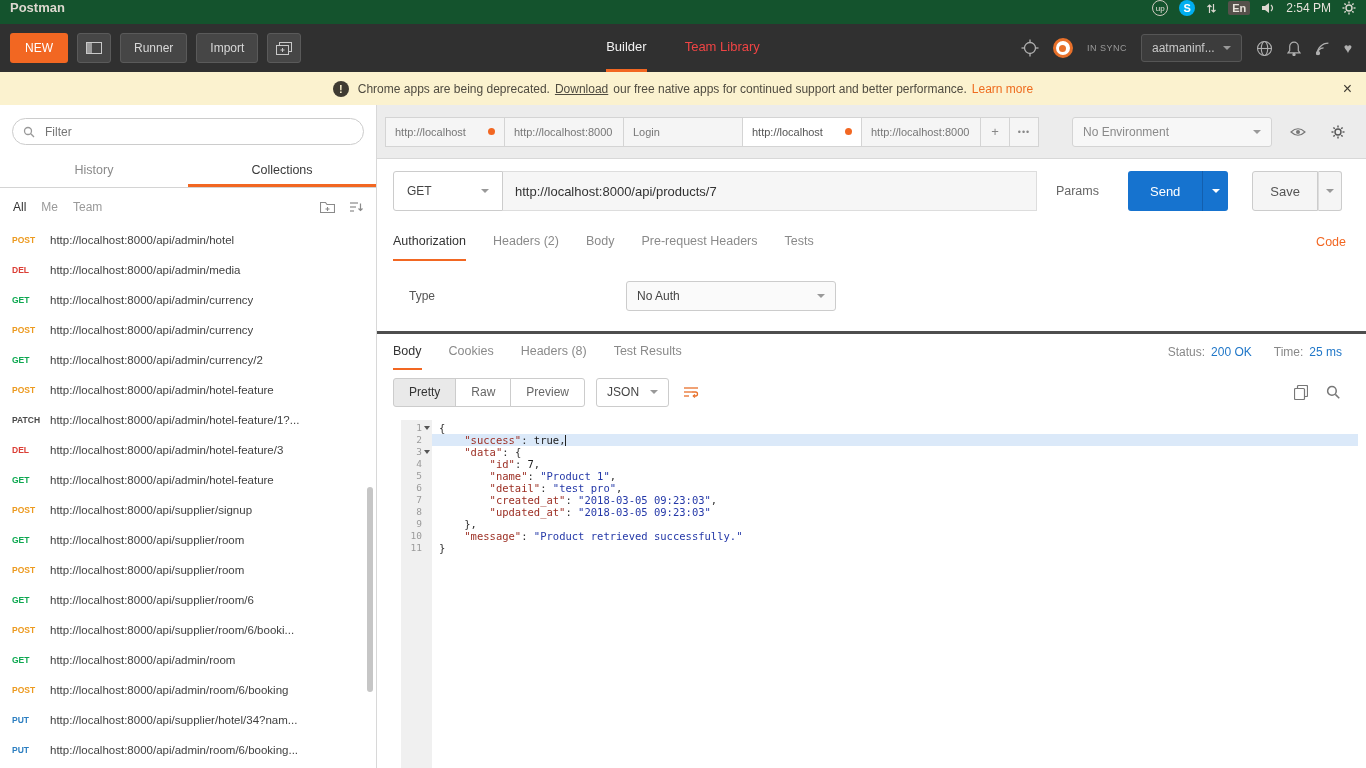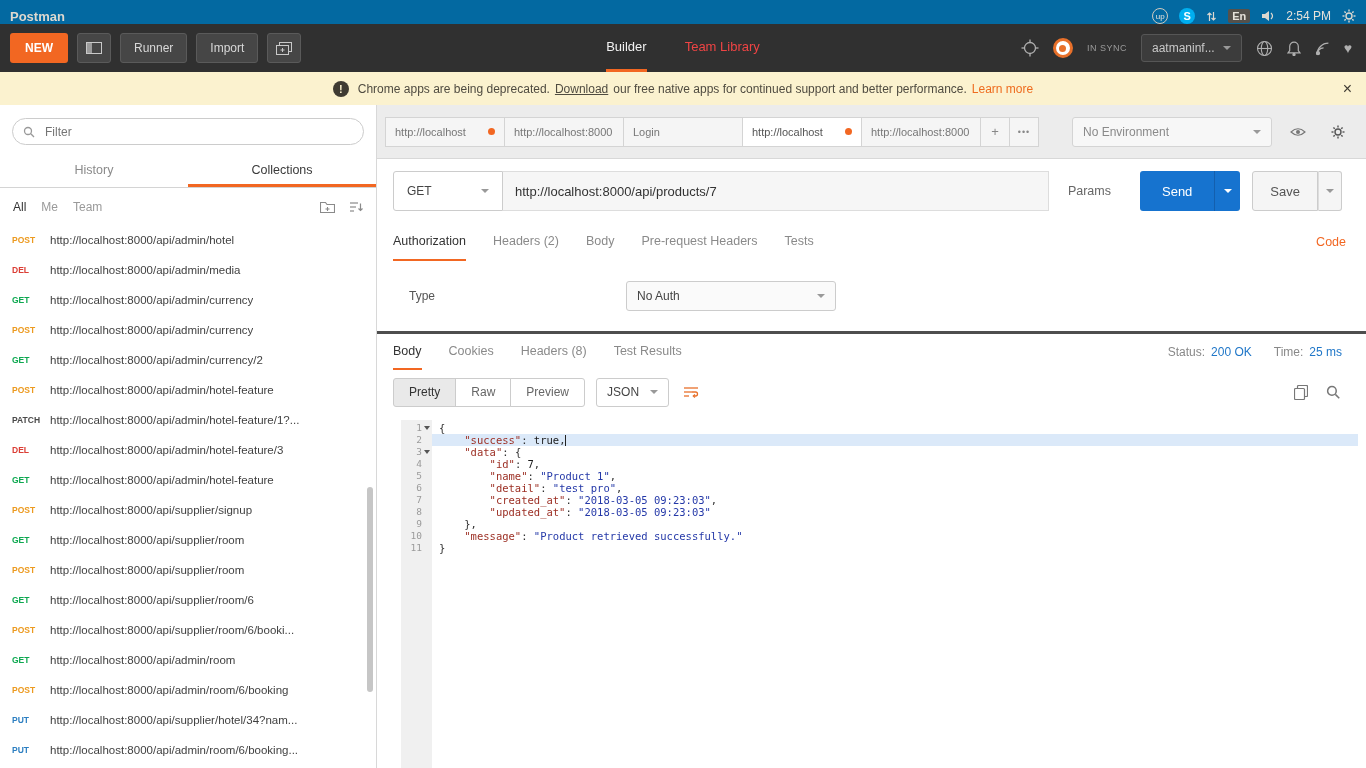--- a/index.html
+++ b/index.html
@@ -2,33 +2,33 @@
 <html><head>
 <meta charset="utf-8">
 <style>
   *{margin:0;padding:0;box-sizing:border-box}
   html,body{width:1366px;height:768px;overflow:hidden}
   body{font-family:"Liberation Sans","DejaVu Sans",sans-serif;font-size:12px;color:#333;background:#fff}
   svg{display:block}
   .caret{display:inline-block;width:0;height:0;border-left:4px solid transparent;border-right:4px solid transparent;border-top:4px solid #999}
 
   
-  .system-bar{height:24px;background:#0369a1;display:flex;align-items:flex-end;justify-content:space-between;padding:0 10px;color:#e6e2da}
+  .system-bar{height:24px;background:#14532d;display:flex;align-items:flex-start;justify-content:space-between;padding:0 10px;color:#e6e2da}
   .sys-title{font-weight:bold;font-size:13px;color:#ddd8cf}
   .sys-right{display:flex;align-items:center;gap:11px}
   .up-badge{width:16px;height:16px;border-radius:50%;border:1px solid #cfcabf;font-size:8px;display:flex;align-items:center;justify-content:center;color:#e6e2da}
   .skype{width:16px;height:16px;border-radius:50%;background:#00aff0;color:#fff;font-size:11px;font-weight:bold;display:flex;align-items:center;justify-content:center}
   .kb{font-size:11px;font-weight:bold;background:#55514b;border-radius:2px;padding:1px 4px}
   .sys-time{font-size:12px}
   .sys-icon{color:#dcd8d0;display:flex;align-items:center}
 
   
   .pm-header{height:48px;background:#303030;display:flex;align-items:stretch;position:relative}
   .hdr-left{display:flex;align-items:center;gap:9px;padding-left:10px}
-  .btn-new{background:#f26722;color:#fff;font-weight:bold;font-size:12px;border-radius:3px;height:30px;padding:0 15px;display:flex;align-items:center;cursor:pointer}
+  .btn-new{background:#f26722;color:#fff;font-weight:normal;font-size:12px;border-radius:3px;height:30px;padding:0 15px;display:flex;align-items:center;cursor:pointer}
   .btn-dark{background:#464646;border:1px solid #5a5a5a;color:#d8d8d8;height:30px;padding:0 13px;border-radius:3px;display:flex;align-items:center;font-size:12px;cursor:pointer}
   .icon-btn-dark{background:#464646;border:1px solid #5a5a5a;width:34px;height:30px;border-radius:3px;display:flex;align-items:center;justify-content:center;color:#c9c9c9;cursor:pointer}
   .hdr-center{position:absolute;left:0;right:0;top:0;bottom:0;display:flex;justify-content:center;gap:38px}
   .hdr-nav-item{display:flex;align-items:center;height:100%;font-size:13px;color:#ef4444;border-bottom:3px solid transparent;cursor:pointer}
   .hdr-nav-item.active{color:#f1f1f1;border-bottom-color:#f26722}
   .hdr-right{margin-left:auto;display:flex;align-items:center;gap:14px;padding-right:14px;z-index:1}
   .sync-target{width:20px;height:20px;border-radius:50%;border:3px solid #e8702a;background:#fff;display:flex;align-items:center;justify-content:center}
   .sync-dot{width:7px;height:7px;border-radius:50%;background:#e8702a}
   .sync-label{font-size:9px;letter-spacing:.5px;color:#9a9a9a}
   .account{background:#3c3c3c;border:1px solid #565656;border-radius:3px;height:28px;display:flex;align-items:center;gap:8px;padding:0 10px;color:#c9c9c9;font-size:12px;cursor:pointer}
@@ -81,21 +81,21 @@
   .gear-btn{color:#555}
 
   
   .request-bar{display:flex;align-items:center;padding:12px 24px 12px 16px}
   .method-select{width:110px;height:40px;border:1px solid #ccc;border-radius:3px 0 0 3px;display:flex;align-items:center;justify-content:space-between;padding:0 13px;font-size:12px;color:#444;background:#fff;cursor:pointer}
   .url-input{flex:1;height:40px;background:#f6f6f6;border:1px solid #ddd;border-left:none;padding:0 12px;font-size:13px;color:#333;outline:none;min-width:0}
   .params-btn{height:40px;padding:0 19px;display:flex;align-items:center;color:#666;font-size:12.5px;cursor:pointer}
   .send-btn{height:40px;background:#1673cf;color:#fff;font-size:13px;display:flex;align-items:center;padding:0 22px;border-radius:3px 0 0 3px;margin-left:10px;cursor:pointer}
   .send-caret{height:40px;width:26px;background:#1673cf;border-left:1px solid #135fae;border-radius:0 3px 3px 0;display:flex;align-items:center;justify-content:center;cursor:pointer}
   .send-caret .caret{border-top-color:#fff}
-  .save-btn{height:40px;background:#f5f5f5;border:1px solid #ccc;color:#555;font-size:13px;display:flex;align-items:center;padding:0 17px;border-radius:3px 0 0 3px;margin-left:12px;cursor:pointer}
+  .save-btn{height:40px;background:#f5f5f5;border:1px solid #ccc;color:#555;font-size:13px;display:flex;align-items:center;padding:0 17px;border-radius:3px 0 0 3px;margin-left:24px;cursor:pointer}
   .save-caret{height:40px;width:24px;background:#f5f5f5;border:1px solid #ccc;border-left:1px solid #ddd;border-radius:0 3px 3px 0;display:flex;align-items:center;justify-content:center;cursor:pointer}
 
   
   .req-tabs{display:flex;align-items:center;height:38px;padding:0 20px 0 16px}
   .rtabs-holder{display:flex;align-items:center;gap:27px;height:100%}
   .rtab{font-size:12.5px;color:#8a8a8a;height:100%;display:flex;align-items:center;border-bottom:2px solid transparent;cursor:pointer}
   .rtab.active{color:#333;border-bottom-color:#f26722}
   .code-link{margin-left:auto;color:#f26722;font-size:12.5px;cursor:pointer}
 
   

